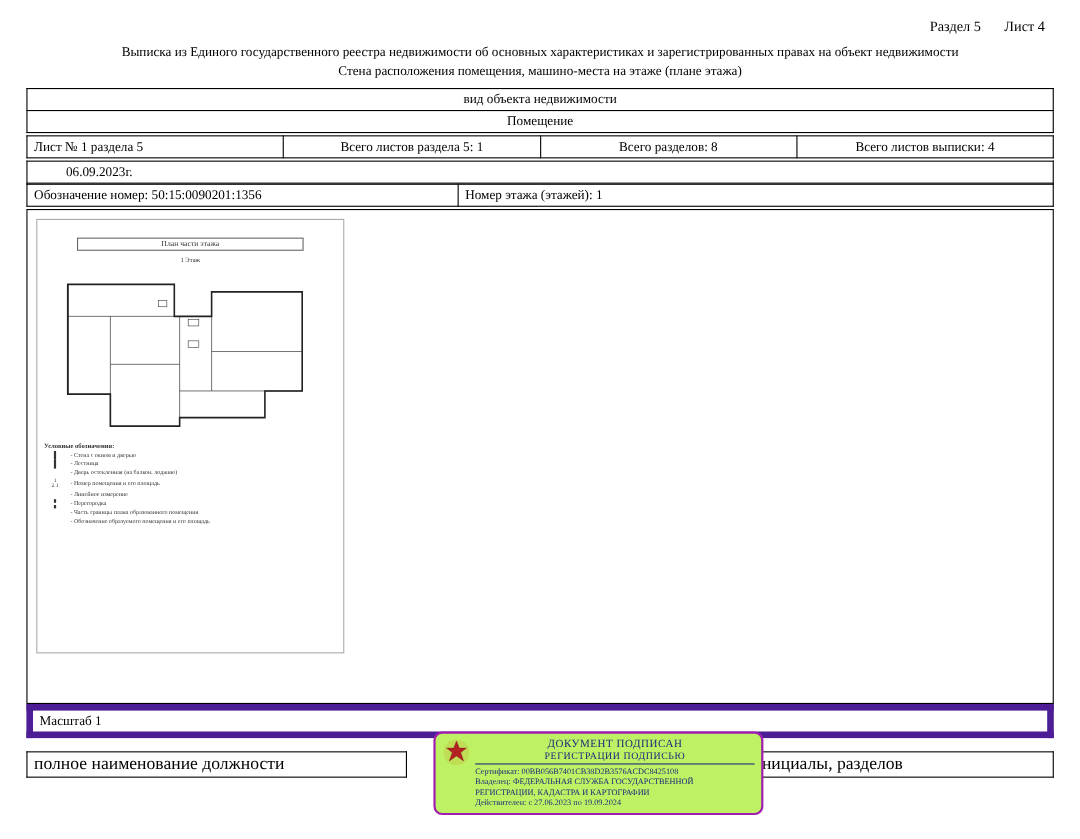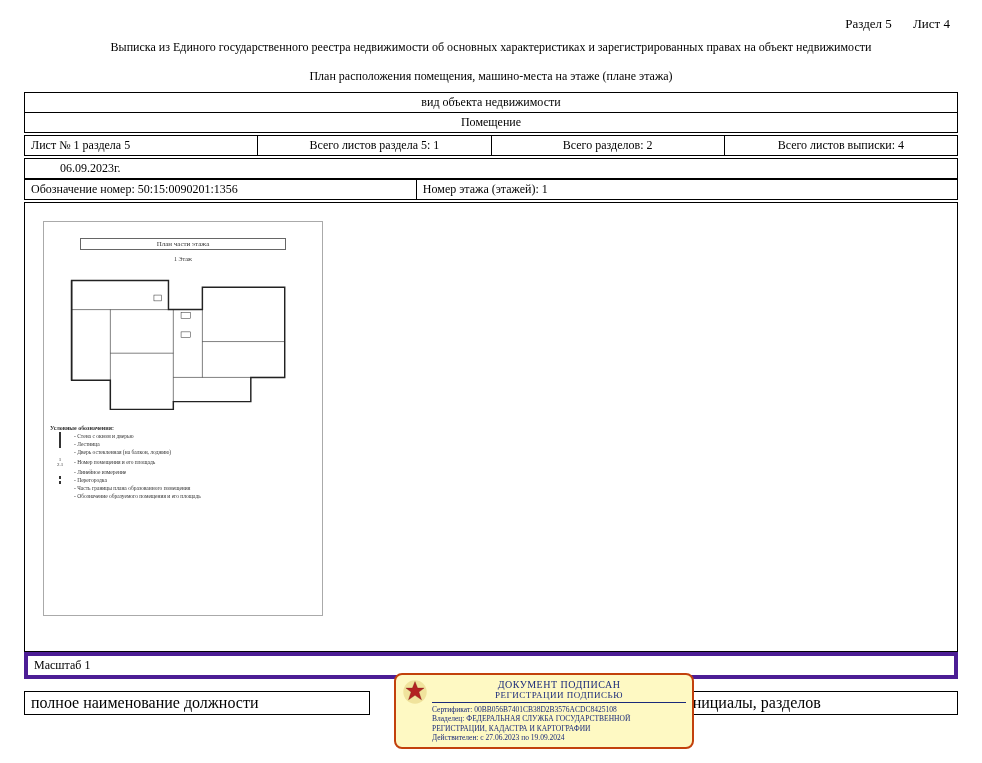--- a/index.html
+++ b/index.html
@@ -18,38 +18,38 @@
       text-align: right;
       padding: 4px 8px;
       font-size: 13px;
     }
     .top-header span { margin-left: 18px; }
     .title-block {
       text-align: center;
       padding: 4px 0 8px 0;
       font-size: 12px;
     }
-    .title-block .line1 { margin-bottom: 14px; }
+    .title-block .line1 { margin-bottom: 2px; }
     .info-table {
       width: 100%;
       border-collapse: collapse;
     }
     .info-table td, .info-table th {
       border: 1px solid #000;
       padding: 2px 6px;
       font-size: 12px;
       font-weight: normal;
     }
     .header-row td { text-align: center; }
     .four-col td { width: 25%; }
     .date-row td { border: 1px solid #000; font-size: 12px; padding-left: 35px; }
     .plan-container {
       border: 1px solid #000;
       height: 450px;
-      padding: 18px;
+      padding: 8px;
       margin-top: 2px;
       position: relative;
     }
     .plan-inner {
       width: 280px;
       height: 395px;
       border: 1px solid #aaa;
       padding: 6px;
       background: #fff;
       font-size: 6px;
@@ -69,21 +69,21 @@
     .legend-mark { width: 20px; display: inline-block; margin-right: 4px; text-align: center; }
     .lm-wall { border: 1px solid #333; width: 18px; height: 5px; background: #fff; }
     .lm-stairs { width: 18px; height: 8px; border: 1px solid #333; position: relative; }
     .lm-stairs::before { content:""; position:absolute; left:0; right:0; top:50%; border-top:0.5px solid #333; }
     .lm-door { width: 18px; height: 4px; background: #999; }
     .lm-num { font-size: 5px; }
     .lm-line { border-top: 1px solid #333; width: 18px; height: 0; }
     .lm-enc { border: 1px dashed #333; width: 18px; height: 5px; }
     .lm-dots { border-bottom: 1px dotted #333; width: 18px; height: 0; }
     .lm-dash { border-bottom: 1px dashed #333; width: 18px; height: 0; }
-    .scale-row td { border: 4px solid #4c1d95; padding: 2px 6px; }
+    .scale-row td { border: 6px solid #4c1d95; padding: 2px 6px; }
     .signature-area {
       position: relative;
       margin-top: 12px;
     }
     .sig-table {
       width: 100%;
       border-collapse: collapse;
     }
     .sig-table td {
       border: 1px solid #000;
@@ -91,23 +91,23 @@
       text-align: left;
       font-size: 16px;
       height: 20px;
     }
     .sig-table .no-border { border: none; }
     .stamp {
       position: absolute;
       left: 370px;
       top: -18px;
       width: 300px;
-      border: 2px solid #c2410c;
+      border: 2px solid #a21caf;
       border-radius: 8px;
-      background: #fef9c3;
+      background: #bef264;
       padding: 4px 6px 4px 36px;
       font-size: 8px;
       color: #1a2a7a;
     }
     .stamp .stamp-title1 { text-align: center; font-size: 10px; letter-spacing: 0.5px; }
     .stamp .stamp-title2 { text-align: center; font-size: 9px; border-bottom: 1px solid #1a2a7a; padding-bottom: 2px; margin-bottom: 2px; letter-spacing: 0.5px; }
     .stamp .stamp-line { font-size: 7.5px; line-height: 1.25; }
     .stamp .emblem {
       position: absolute;
       left: 6px;
@@ -122,40 +122,40 @@
 
 <div class="page">
 
   <div class="top-header">
     <span>Раздел 5</span>
     <span>Лист 4</span>
   </div>
 
   <div class="title-block">
     <div class="line1">Выписка из Единого государственного реестра недвижимости об основных характеристиках и зарегистрированных правах на объект недвижимости</div>
-    <div class="line2">План расположения помещения, машино-места на этаже (плане этажа)</div>
+    <div class="line2">Стена расположения помещения, машино-места на этаже (плане этажа)</div>
   </div>
 
   <table class="info-table">
     <tbody>
         <tr class="header-row">
           <td>вид объекта недвижимости</td>
         </tr>
     <tr class="header-row">
           <td>Помещение</td>
         </tr>
   </tbody>
     </table>
 
   <table class="info-table" style="margin-top:2px">
     <tbody>
         <tr class="four-col">
       <td style="text-align:left">Лист № 1 раздела 5</td>
       <td style="text-align:center">Всего листов раздела 5: 1</td>
-      <td style="text-align:center">Всего разделов: 2</td>
+      <td style="text-align:center">Всего разделов: 8</td>
       <td style="text-align:center">Всего листов выписки: 4</td>
     </tr>
   </tbody>
     </table>
 
   <table class="info-table" style="margin-top:2px">
     <tbody>
         <tr class="date-row">
           <td>06.09.2023г.</td>
         </tr>

